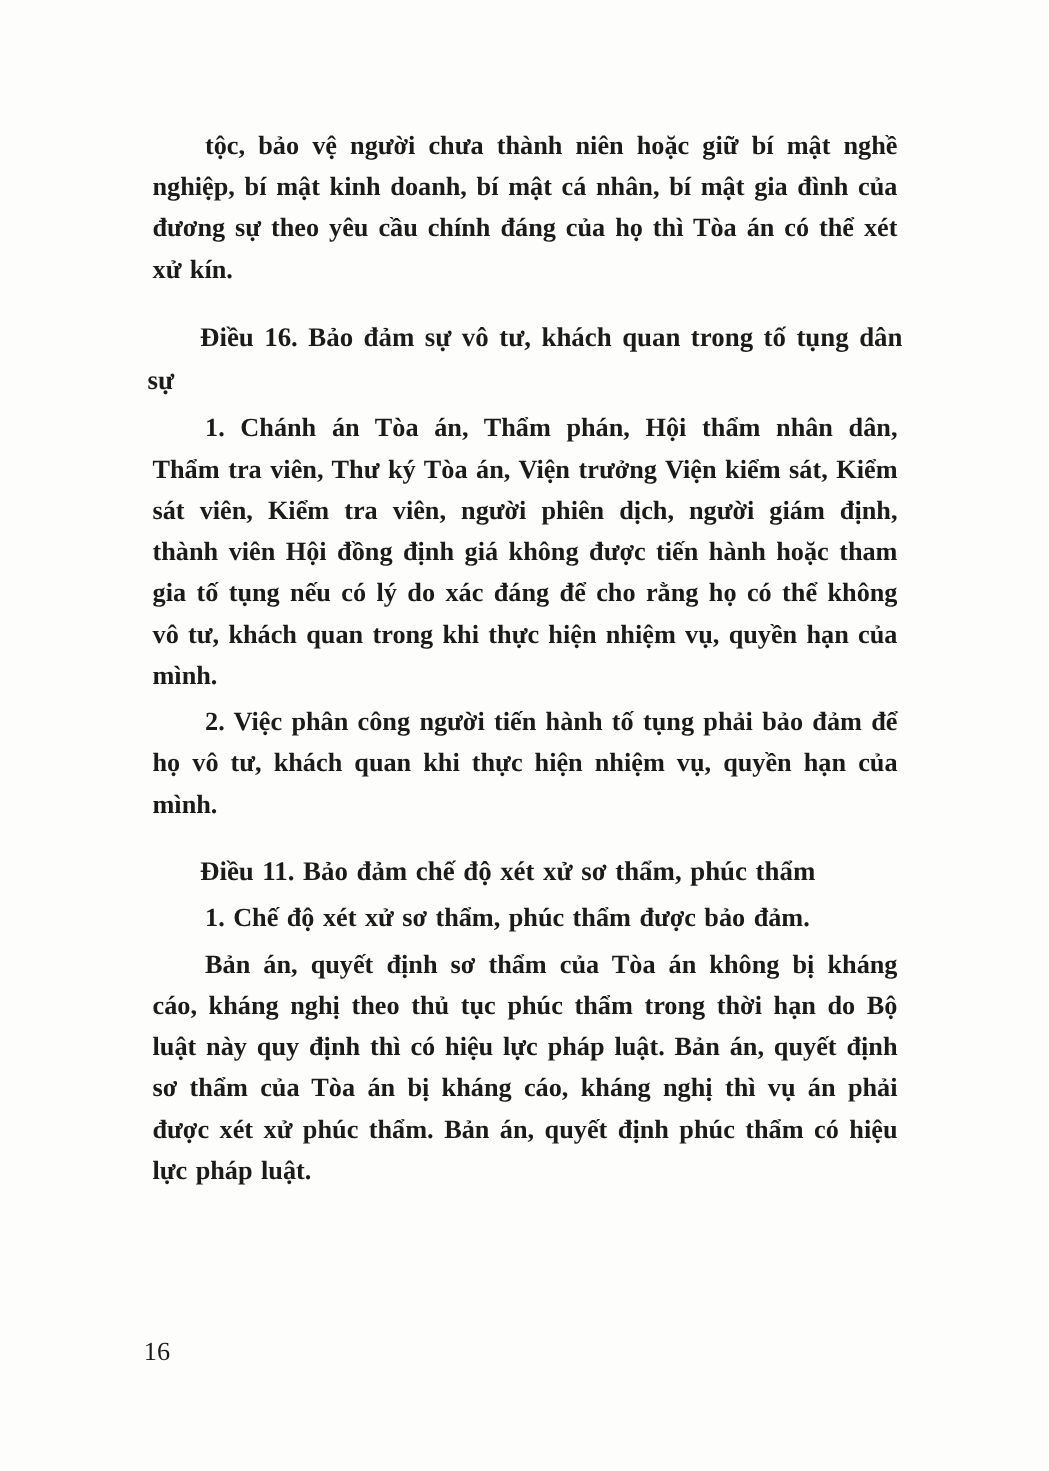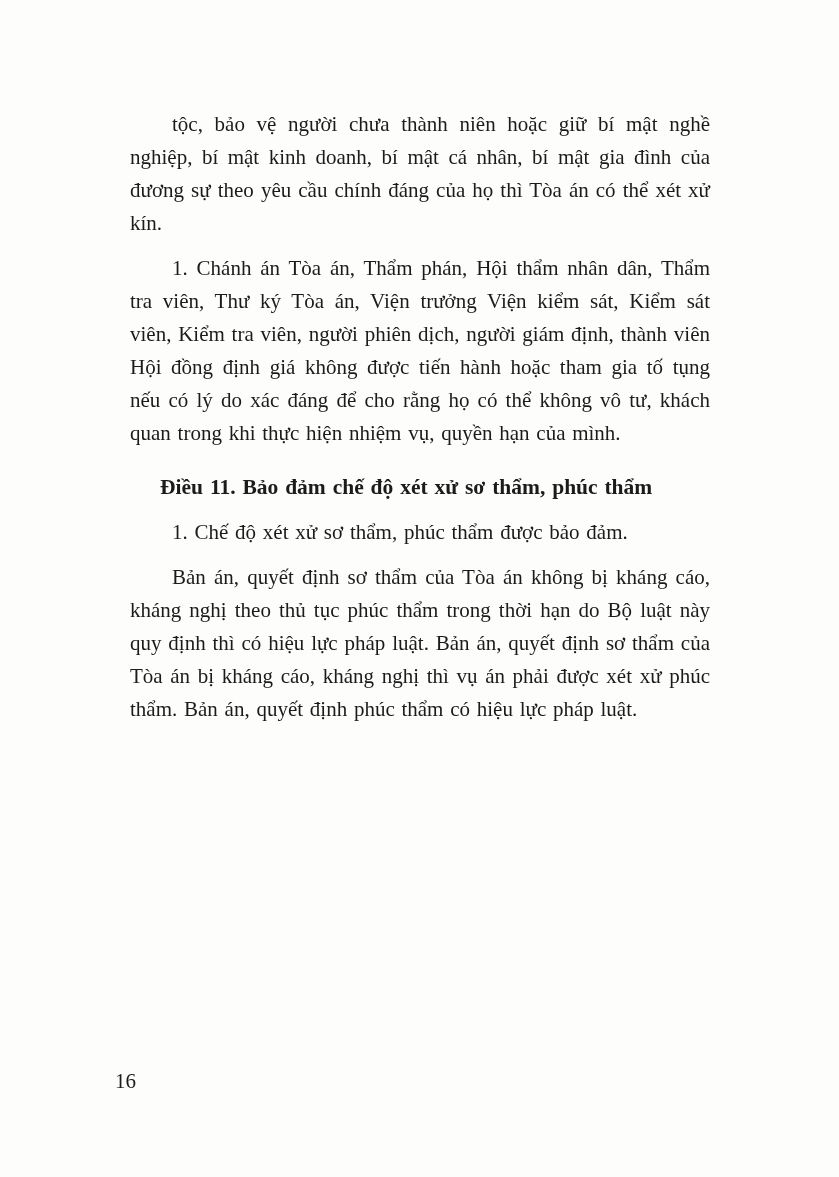--- a/index.html
+++ b/index.html
@@ -15,26 +15,27 @@
     overflow: hidden;
   }
   .page {
     position: relative;
     width: 839px;
     height: 1177px;
     box-sizing: border-box;
     padding: 96px 117px 0 118px;
   }
   .para {
-    margin: 12px;
+    margin: 4px;
     font-size: 21px;
     line-height: 33px;
     text-align: justify;
     text-indent: 42px;
     word-spacing: 1.5px;
+    font-weight: bold;
   }
   .heading {
     margin: 21px 0 5px 0;
     font-size: 21.5px;
     line-height: 34px;
     font-weight: bold;
     text-align: justify;
     text-indent: 42px;
     word-spacing: 1.5px;
   }
@@ -49,23 +50,25 @@
     line-height: 24px;
   }
 </style>
 </head>
 <body>
 
 <div class="page">
 
   <p class="para">tộc, bảo vệ người chưa thành niên hoặc giữ bí mật nghề nghiệp, bí mật kinh doanh, bí mật cá nhân, bí mật gia đình của đương sự theo yêu cầu chính đáng của họ thì Tòa án có thể xét xử kín.</p>
 
+  <h2 class="heading">Điều 16. Bảo đảm sự vô tư, khách quan trong tố tụng dân sự</h2>
 
   <p class="para">1. Chánh án Tòa án, Thẩm phán, Hội thẩm nhân dân, Thẩm tra viên, Thư ký Tòa án, Viện trưởng Viện kiểm sát, Kiểm sát viên, Kiểm tra viên, người phiên dịch, người giám định, thành viên Hội đồng định giá không được tiến hành hoặc tham gia tố tụng nếu có lý do xác đáng để cho rằng họ có thể không vô tư, khách quan trong khi thực hiện nhiệm vụ, quyền hạn của mình.</p>
 
+  <p class="para">2. Việc phân công người tiến hành tố tụng phải bảo đảm để họ vô tư, khách quan khi thực hiện nhiệm vụ, quyền hạn của mình.</p>
 
   <h2 class="heading heading-17">Điều 11. Bảo đảm chế độ xét xử sơ thẩm, phúc thẩm</h2>
 
   <p class="para">1. Chế độ xét xử sơ thẩm, phúc thẩm được bảo đảm.</p>
 
 
   <p class="para">Bản án, quyết định sơ thẩm của Tòa án không bị kháng cáo, kháng nghị theo thủ tục phúc thẩm trong thời hạn do Bộ luật này quy định thì có hiệu lực pháp luật. Bản án, quyết định sơ thẩm của Tòa án bị kháng cáo, kháng nghị thì vụ án phải được xét xử phúc thẩm. Bản án, quyết định phúc thẩm có hiệu lực pháp luật.</p>
 
   <div class="page-number">16</div>
 

